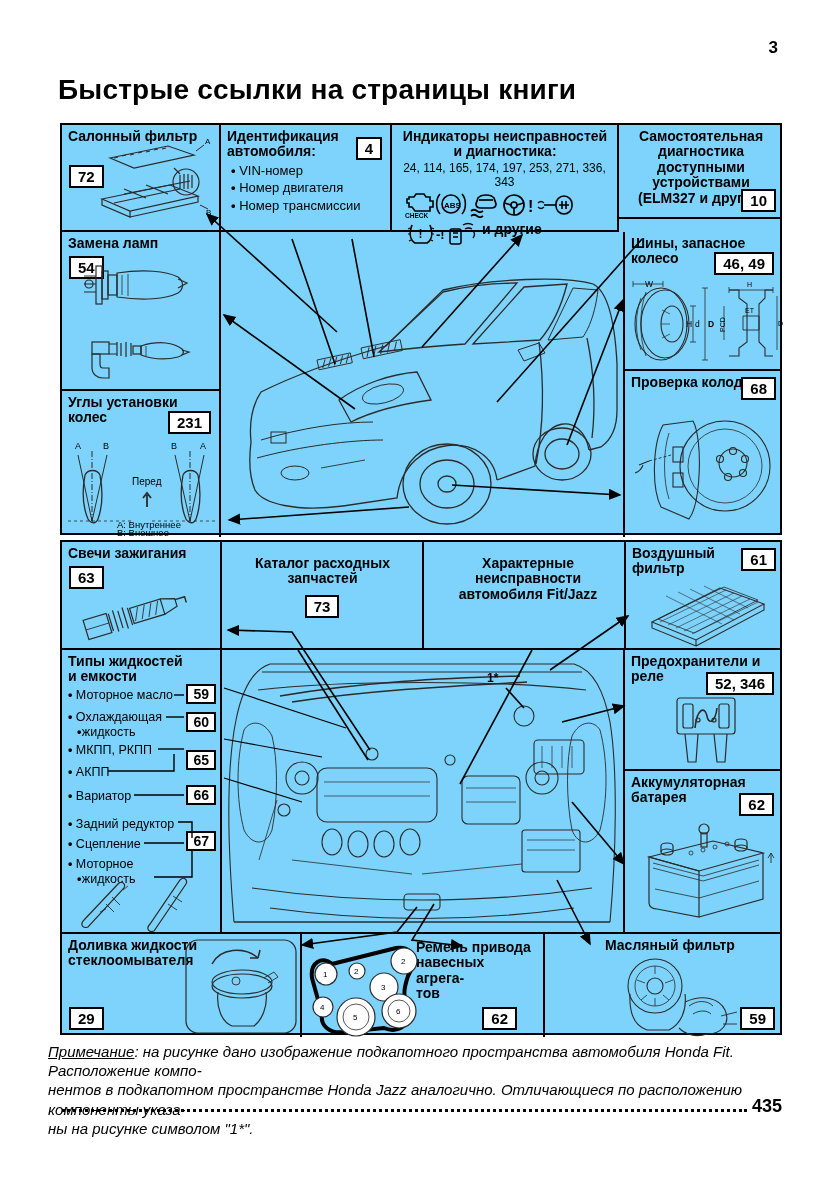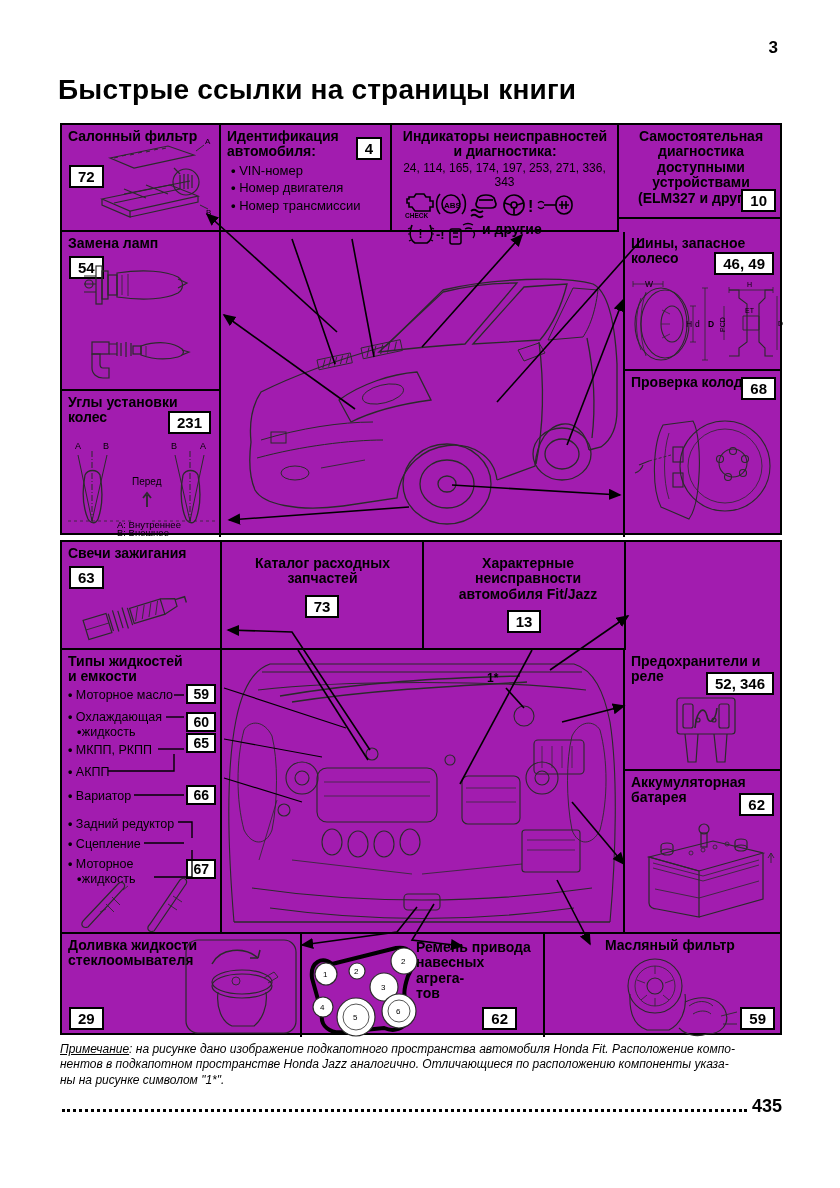--- a/index.html
+++ b/index.html
@@ -1,37 +1,37 @@
 <!DOCTYPE html>
 <html><head>
 <meta charset="utf-8">
 <style>
   html,body{margin:0;padding:0;background:#e8e8e8;}
   .page{position:relative;width:840px;height:1188px;background:#fff;margin:0 auto;
         font-family:"Liberation Sans",sans-serif;color:#000;overflow:hidden;}
   .pagenum{position:absolute;top:38px;right:62px;font-size:17px;font-weight:bold;}
   .title{position:absolute;left:58px;top:74px;font-size:28px;font-weight:bold;letter-spacing:.2px;}
-  .section{position:absolute;left:60px;background:#a21caf;border:2px solid #000;box-sizing:border-box;}
+  .section{position:absolute;left:60px;background:#7dd3fc;border:2px solid #000;box-sizing:border-box;}
   .cell{position:absolute;box-sizing:border-box;background:transparent;}
   .bt{font-weight:bold;font-size:14px;line-height:1.1;padding:4px 5px 0 6px;}
   .btc{text-align:center;}
   .pagebox{display:inline-block;border:2px solid #000;font-weight:bold;font-size:15px;
            line-height:1.15;padding:1px 7px;background:#fff;}
   .pagebox.sm{font-size:14px;padding:0 5px;position:absolute;right:4px;}
   .bullets{font-size:13px;line-height:1.35;padding:2px 4px 0 10px;}
   .bullets div:before{content:"• ";font-weight:bold;}
   .flitem{position:absolute;left:6px;font-size:12.5px;line-height:1.2;white-space:nowrap;}
   .flitem:before{content:"• ";font-weight:bold;}
   .small-ind{font-size:12px;text-align:center;margin-top:1px;}
   .iconrow{display:flex;align-items:flex-start;justify-content:flex-start;padding:2px 0 0 10px;}
   .othertxt{font-weight:bold;font-size:14px;padding-left:4px;}
   svg{display:block;}
   svg text{font-family:"Liberation Sans",sans-serif;fill:#000;}
   .overlay{position:absolute;left:0;top:0;pointer-events:none;}
-  .note{position:absolute;left:60px;top:1042px;width:722px;font-size:12px;line-height:1.28;
+  .note{position:absolute;left:48px;top:1042px;width:722px;font-size:15px;line-height:1.28;
         font-style:italic;font-family:"Liberation Sans",sans-serif;}
   .note .u{text-decoration:underline;}
   .toc{position:absolute;left:58px;top:1096px;width:724px;display:flex;align-items:baseline;}
   .toc .lbl{font-size:22px;font-weight:bold;white-space:nowrap;}
   .toc .dots{flex:1;border-bottom:3px dotted #000;margin:0 5px 5px 4px;}
   .toc .pg{font-size:18px;font-weight:bold;}
 </style>
 </head>
 <body>
 
@@ -330,46 +330,56 @@
       <div style="text-align:center;margin-top:8px;">
         <span class="pagebox">73</span>
       </div>
     </div>
 
     <div class="cell" style="left:362px;top:0;width:202px;height:108px;border-right:2px solid #000;border-bottom:2px solid #000;">
       <div class="bt btc" style="padding-top:14px;margin-left:7px;">
         <div>Характерные неисправности</div>
         <div>автомобиля Fit/Jazz</div>
       </div>
-      <div style="text-align:center;margin-top:8px;">
-        <span class="pagebox">13</span>
-      </div>
-    </div>
-
+    </div>
+
+    <div class="cell" style="left:564px;top:0;width:156px;height:108px;border-bottom:2px solid #000;">
+      <div class="bt" style="display:inline-block;max-width:110px;">Воздушный фильтр</div>
+      <span class="pagebox" style="position:absolute;right:6px;top:6px;">61</span>
+      <svg width="156" height="78" style="position:absolute;left:0;top:28px;" viewBox="0 0 156 78">
+        <g stroke="#2b2b2b" fill="none" stroke-width="1.1">
+          <path d="M26 52 L94 18 L138 34 L70 70 Z"></path>
+          <path d="M26 52 l0 6 L70 76 L70 70 M70 76 L138 40 L138 34"></path>
+          <path d="M34 52 L100 20 M42 55 L108 23 M50 58 L116 26 M58 61 L124 29 M66 64 L132 32" stroke-width=".6"></path>
+          <path d="M40 26 l56 28 M52 22 l56 28 M64 19 l50 25 M78 16 l44 22" stroke-width=".6"></path>
+          <path d="M32 49 L98 17 L132 30 L68 63 Z" stroke-width=".8"></path>
+        </g>
+      </svg>
+    </div>
 
     <div class="cell" style="left:0;top:108px;width:160px;height:282px;border-right:2px solid #000;">
       <div class="bt">
         <div>Типы жидкостей</div>
         <div>и емкости</div>
       </div>
       <div class="flitem" style="top:38px;"><span>Моторное масло</span></div>
       <div class="flitem" style="top:60px;"><span>Охлаждающая</span></div>
       <div class="flitem" style="top:75px;padding-left:9px;"><span style="margin-left:-3px">жидкость</span></div>
       <div class="flitem" style="top:93px;"><span>МКПП, РКПП</span></div>
       <div class="flitem" style="top:115px;"><span>АКПП</span></div>
       <div class="flitem" style="top:139px;"><span>Вариатор</span></div>
       <div class="flitem" style="top:167px;"><span>Задний редуктор</span></div>
       <div class="flitem" style="top:187px;"><span>Сцепление</span></div>
       <div class="flitem" style="top:207px;"><span>Моторное</span></div>
       <div class="flitem" style="top:222px;padding-left:9px;"><span style="margin-left:-3px">жидкость</span></div>
       <span class="pagebox sm" style="top:34px;">59</span>
       <span class="pagebox sm" style="top:62px;">60</span>
-      <span class="pagebox sm" style="top:83px;">65</span>
+      <span class="pagebox sm" style="top:100px;">65</span>
       <span class="pagebox sm" style="top:135px;">66</span>
-      <span class="pagebox sm" style="top:181px;margin-top:28px;">67</span>
+      <span class="pagebox sm" style="top:181px;">67</span>
       <svg width="160" height="282" style="position:absolute;left:0;top:0;" viewBox="0 0 160 282">
         <g stroke="#000" fill="none" stroke-width="1.4">
           <path d="M112 45 H122"></path>
           <path d="M104 67 H122"></path>
           <path d="M96 99 H122"></path>
           <path d="M46 121 H112 V104"></path>
           <path d="M72 145 H122"></path>
           <path d="M116 172 H130 V188"></path>
           <path d="M82 193 H122"></path>
           <path d="M92 227 H130 V200"></path>

